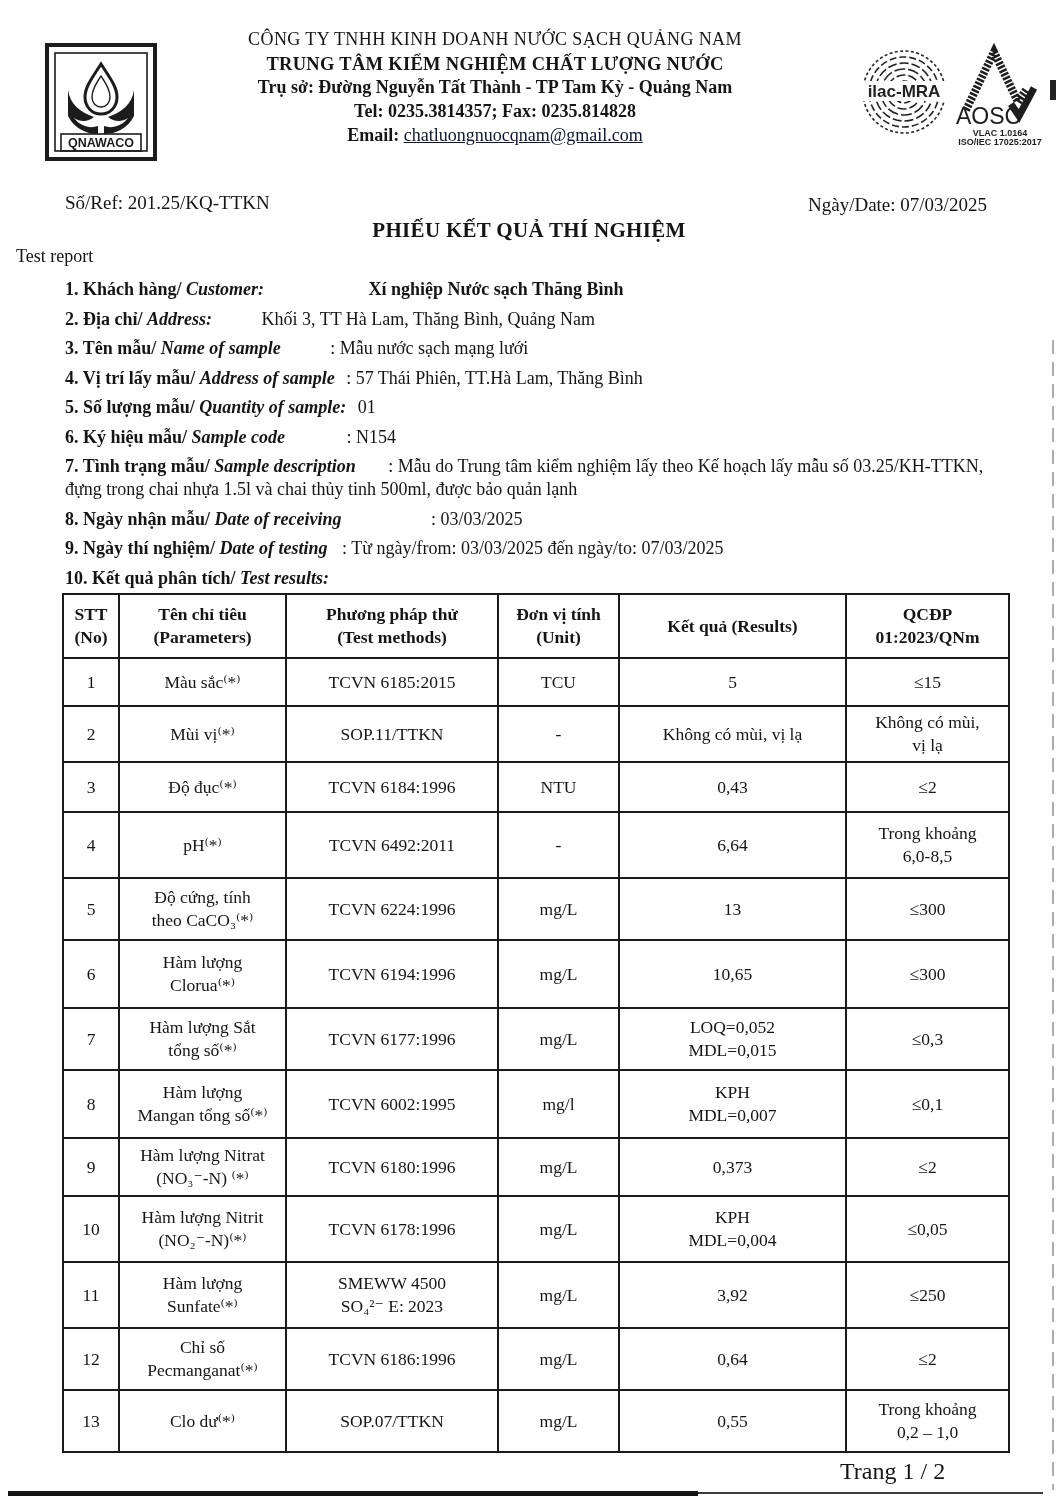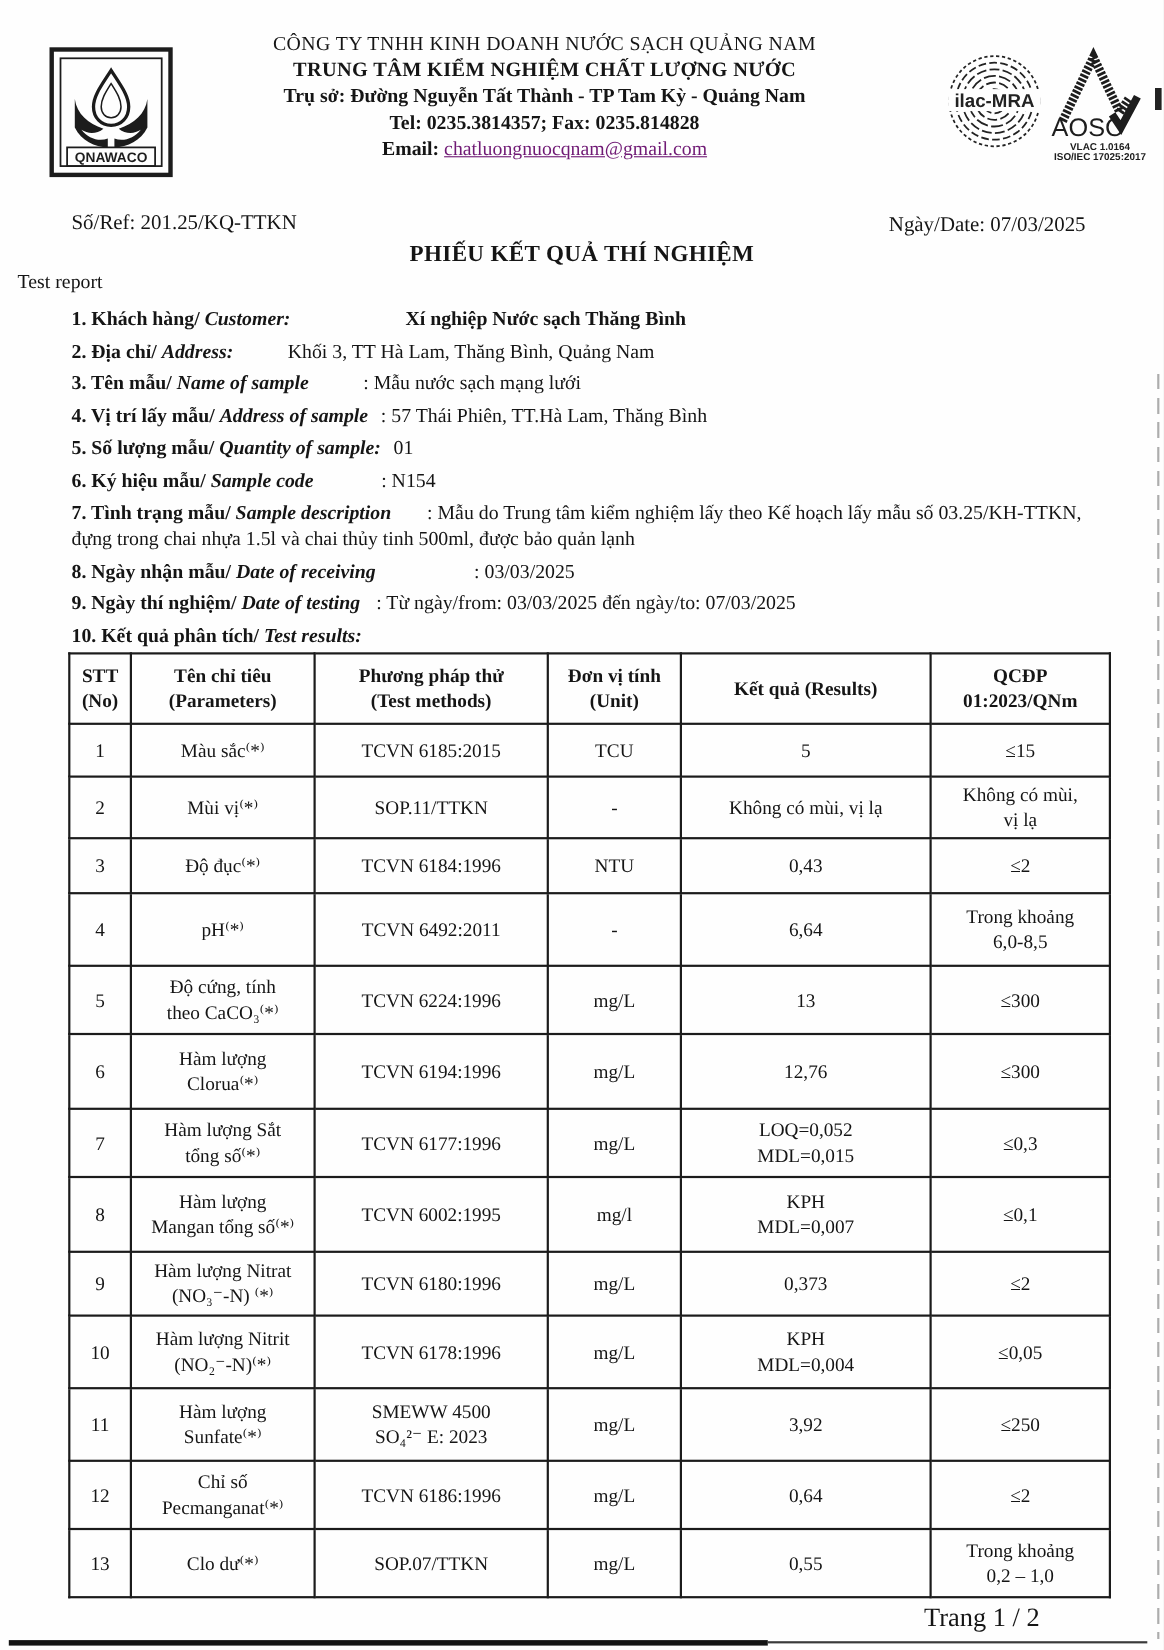--- a/index.html
+++ b/index.html
@@ -9,21 +9,21 @@
     position:relative; width:1058px; height:1500px; margin:0 auto;
     background:#fefefe; overflow:hidden;
   }
 
   
   .qna-logo { position:absolute; left:44px; top:42px; width:114px; height:120px; }
   .head-center { position:absolute; left:170px; top:28px; width:650px; text-align:center; line-height:1.32; }
   .hc1 { font-size:18px; letter-spacing:.4px; white-space:nowrap; }
   .hc2 { font-size:18.5px; font-weight:bold; letter-spacing:.3px; white-space:nowrap; }
   .hc3,.hc4,.hc5 { font-size:18px; font-weight:bold; white-space:nowrap; }
-  .hc5 a, .email-txt { font-weight:normal; text-decoration:underline; color:#701a75;margin-top:44px; }
+  .hc5 a, .email-txt { font-weight:normal; text-decoration:underline; color:#0f172a;margin-top:44px; }
   .seal-ilac { position:absolute; left:860px; top:48px; width:88px; height:88px; }
   .seal-aosc { position:absolute; left:948px; top:42px; width:104px; height:104px; }
 
   
   .refline { position:absolute; top:192px; left:65px; font-size:19px; }
   .dateline { position:absolute; top:194px; left:808px; font-size:19px; }
   .doc-title { position:absolute; top:218px; left:0; width:100%; text-align:center; font-size:21px; font-weight:bold; letter-spacing:.3px; }
   .doc-subtitle { position:absolute; top:246px; left:16px; width:100%; text-align:left; font-size:18px; font-weight:normal; }
 
   
@@ -248,21 +248,21 @@
         <td>mg/L</td>
         <td>13</td>
         <td>≤300</td>
       </tr>
       <tr>
         <td>6</td>
         <td>Hàm lượng
 Clorua⁽*⁾</td>
         <td>TCVN 6194:1996</td>
         <td>mg/L</td>
-        <td>12,76</td>
+        <td>10,65</td>
         <td>≤300</td>
       </tr>
       <tr>
         <td>7</td>
         <td>Hàm lượng Sắt
 tổng số⁽*⁾</td>
         <td>TCVN 6177:1996</td>
         <td>mg/L</td>
         <td>LOQ=0,052
 MDL=0,015</td>

